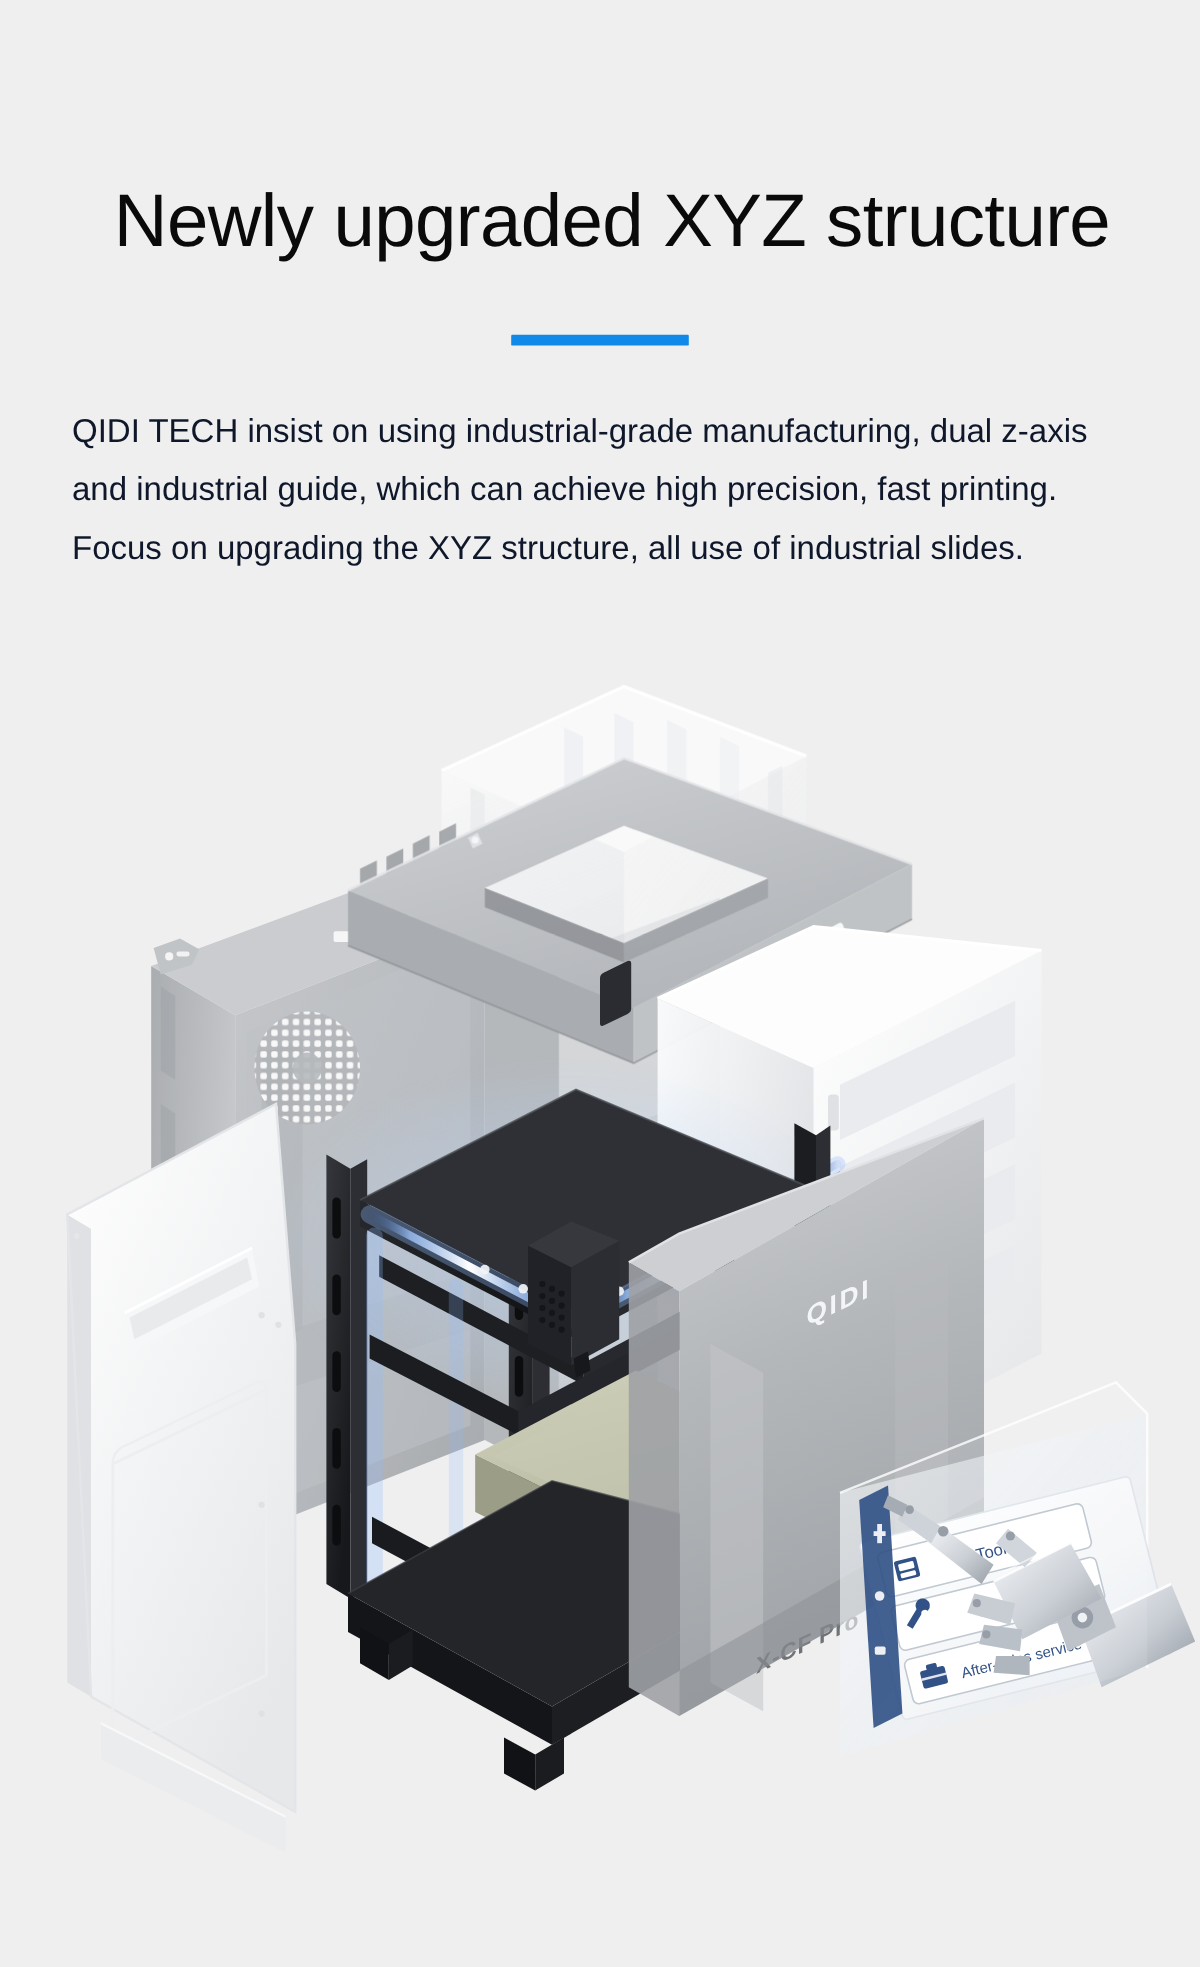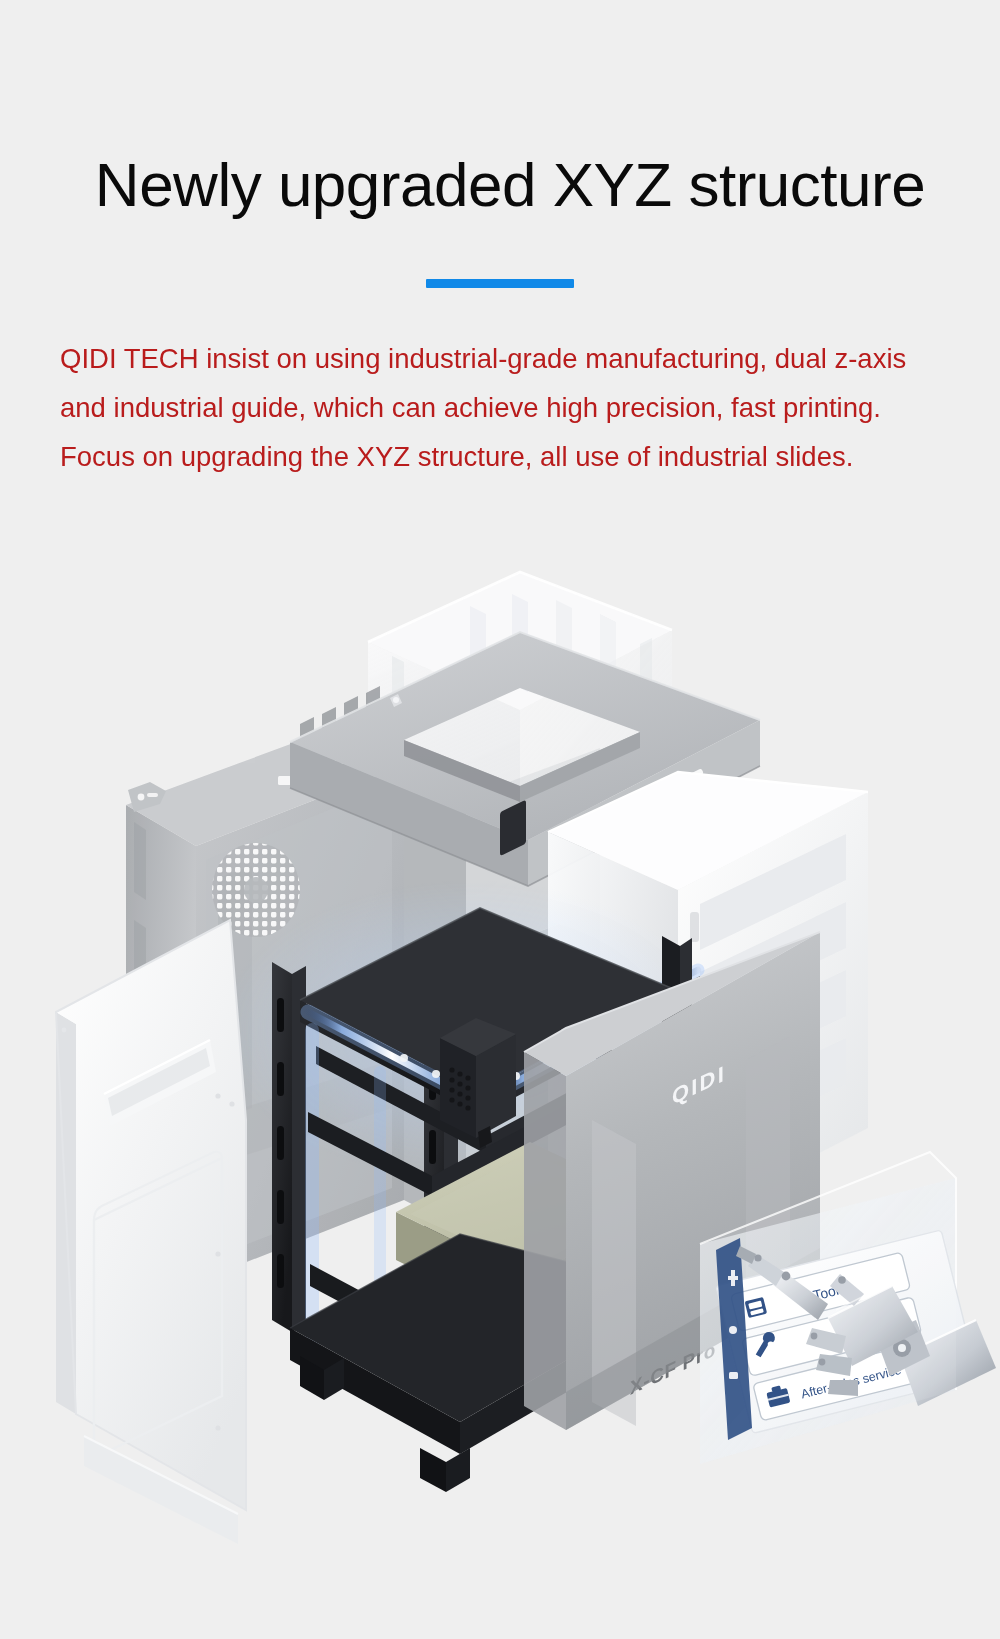--- a/index.html
+++ b/index.html
@@ -40,21 +40,21 @@
     background: #1089e8;
     border-radius: 1px;
   }
   .body-copy {
     position: absolute;
     left: 60px;
     top: 334px;
     width: 860px;
     font-size: 27.5px;
     line-height: 49px;
-    color: #b91c1c;
+    color: #0f172a;
     font-weight: 400;
   }
 
   
   .product-stage {
     position: absolute;
     left: 0;
     top: 560px;
     width: 1000px;
     height: 1060px;

